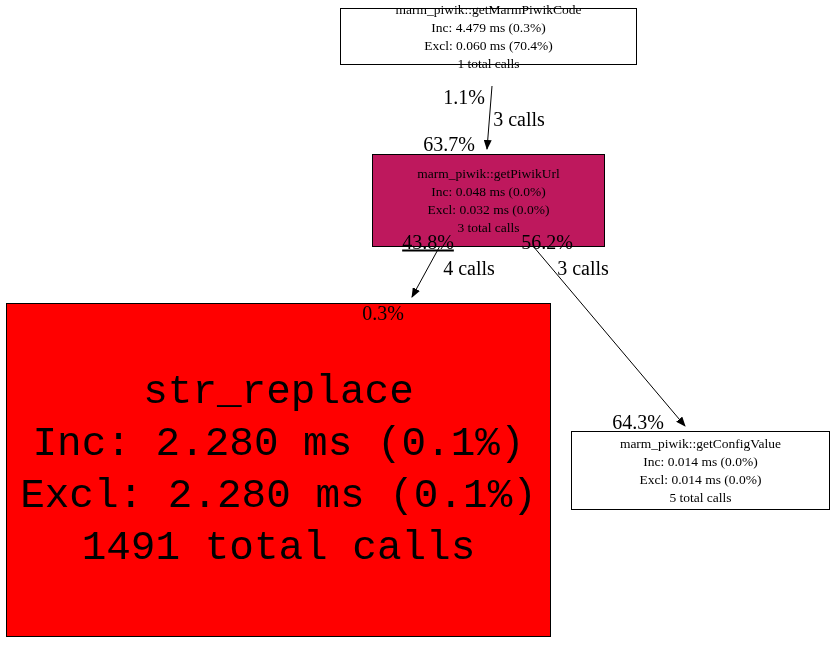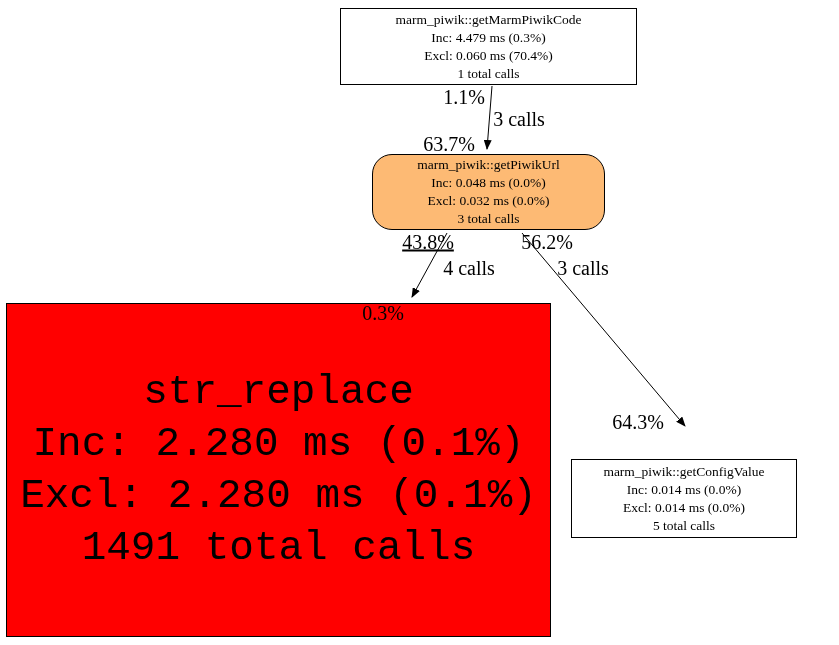--- a/index.html
+++ b/index.html
@@ -66,42 +66,42 @@
     <defs>
       <marker id="arrowhead" markerWidth="10" markerHeight="8" refX="9" refY="4" orient="auto">
         <polygon points="0 0, 10 4, 0 8" fill="#000000"></polygon>
       </marker>
     </defs>
     <line x1="492" y1="86" x2="487" y2="149" stroke="#000000" stroke-width="1" marker-end="url(#arrowhead)"></line>
     <line x1="447" y1="233" x2="412" y2="297" stroke="#000000" stroke-width="1" marker-end="url(#arrowhead)"></line>
     <line x1="522" y1="233" x2="685" y2="426" stroke="#000000" stroke-width="1" marker-end="url(#arrowhead)"></line>
   </svg>
 
-  <div class="node node-small" style="left: 340px; top: 8px; width: 297px; height: 77px; background-color: rgb(255, 255, 255);">
+  <div class="node node-small" style="left: 340px; top: 8px; width: 297px; height: 57px; background-color: rgb(255, 255, 255);">
     <div>marm_piwik::getMarmPiwikCode</div>
     <div>Inc: 4.479 ms (0.3%)</div>
     <div>Excl: 0.060 ms (70.4%)</div>
     <div>1 total calls</div>
   </div>
 
-  <div class="node node-small" style="left: 372px; top: 154px; width: 233px; height: 76px; background-color: #fdba74; border-radius: 20px;">
+  <div class="node node-small" style="left: 372px; top: 154px; width: 233px; height: 93px; background-color: #be185d;">
     <div>marm_piwik::getPiwikUrl</div>
     <div>Inc: 0.048 ms (0.0%)</div>
     <div>Excl: 0.032 ms (0.0%)</div>
     <div>3 total calls</div>
   </div>
 
   <div class="node node-big" style="left: 6px; top: 303px; width: 545px; height: 334px; background-color: rgb(255, 0, 0);">
     <div>str_replace</div>
     <div>Inc: 2.280 ms (0.1%)</div>
     <div>Excl: 2.280 ms (0.1%)</div>
     <div>1491 total calls</div>
   </div>
 
-  <div class="node node-small" style="left: 571px; top: 431px; width: 226px; height: 79px; background-color: rgb(255, 255, 255); margin-top: 28px;">
+  <div class="node node-small" style="left: 571px; top: 431px; width: 259px; height: 79px; background-color: rgb(255, 255, 255);">
     <div>marm_piwik::getConfigValue</div>
     <div>Inc: 0.014 ms (0.0%)</div>
     <div>Excl: 0.014 ms (0.0%)</div>
     <div>5 total calls</div>
   </div>
 
   <span class="edge-label" style="left:464px; top:97px;">1.1%</span>
   <span class="edge-label calls" style="left:519px; top:119px;">3 calls</span>
   <span class="edge-label" style="left:449px; top:144px;">63.7%</span>
 

